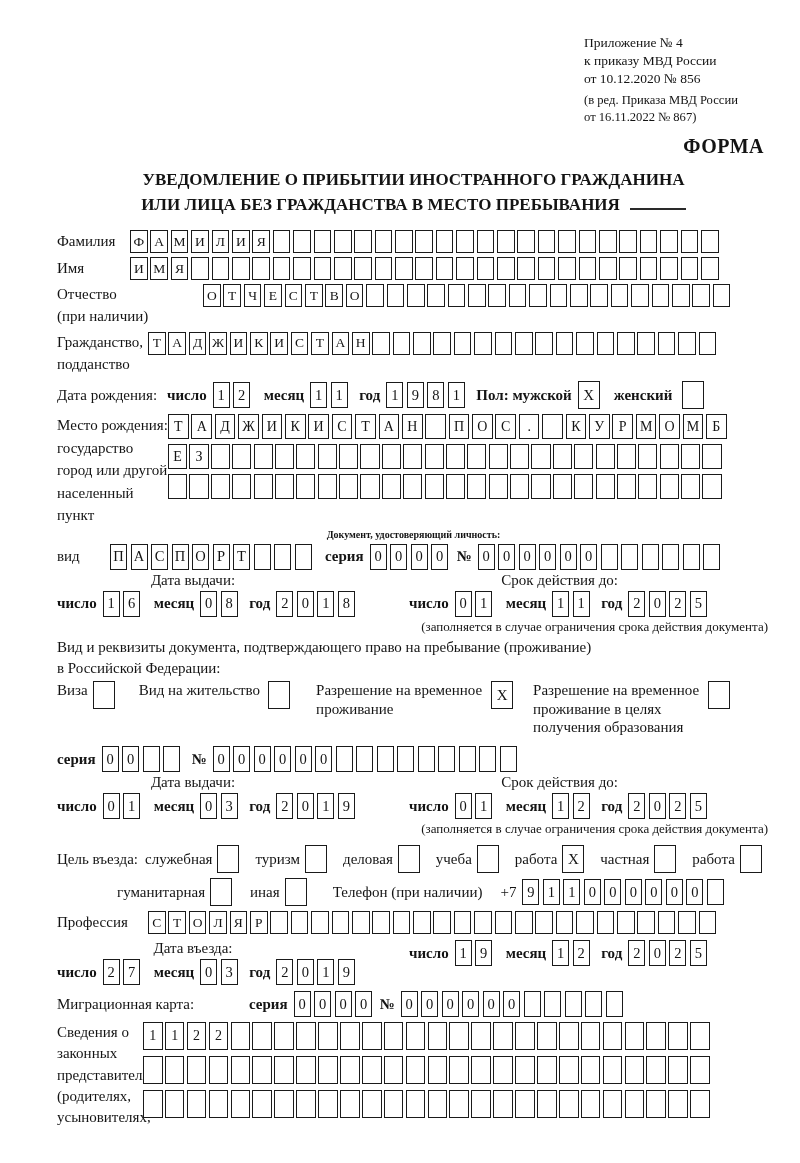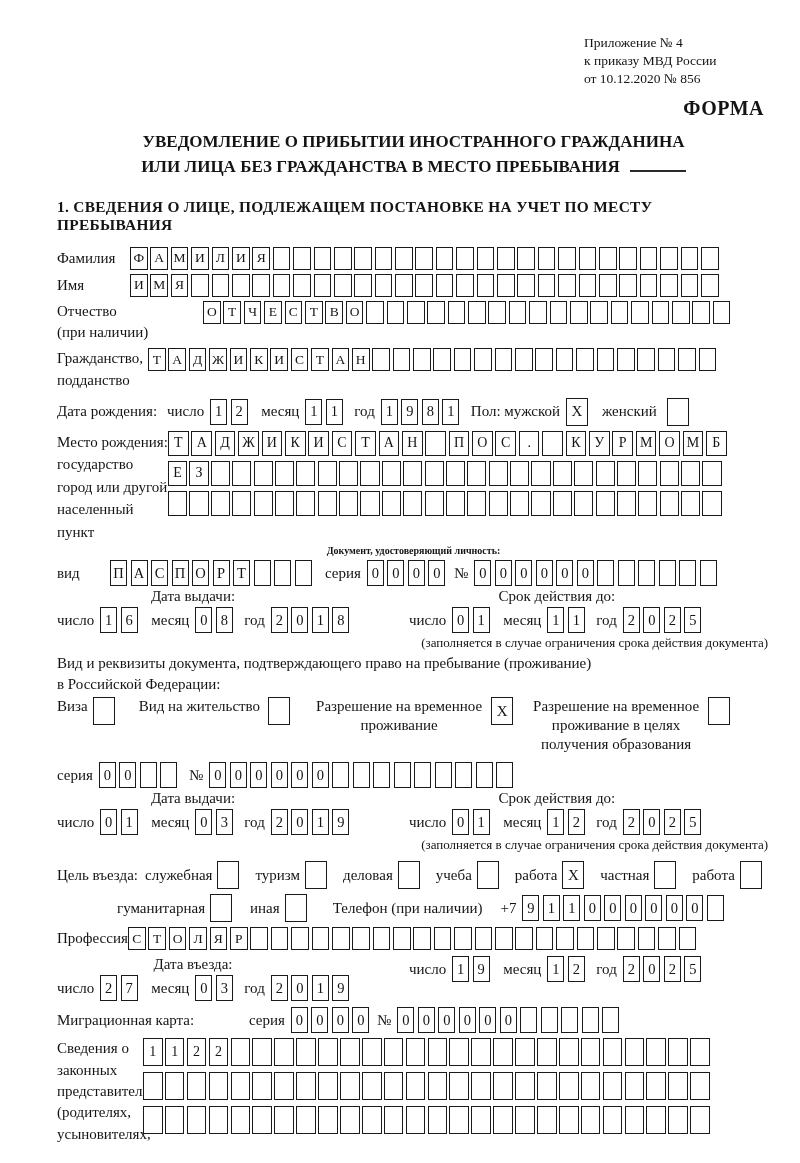--- a/index.html
+++ b/index.html
@@ -27,52 +27,55 @@
   .cbm{width:17.2px;height:23px;margin-right:2.2px;font-size:14px;}
   .cbr{width:17.6px;height:26px;margin-right:2.3px;font-size:14px;}
   .dcb{width:15px;height:24px;margin-right:3.5px;font-size:14.5px;}
   .xcb{width:20px;height:26px;margin-right:0;font-size:15px;}
   
   .dates{display:flex;margin-top:2px;font-size:15px;}
   .dg-l{width:352px;flex:none;}
   .dg-r{flex:none;}
   .dglabel{text-align:center;margin-bottom:2px;}
   .dgrow{display:flex;align-items:center;}
-  .w6{margin-right:6px;flex:none;}
+  .w6{margin-right:6px;flex:none;font-weight:bold;}
   .ml10{margin-left:10px;}
   .ml8{margin-left:8px;}
   .fnote{text-align:right;font-size:13px;margin-top:2px;padding-right:2px;}
   
   .optrow{display:flex;align-items:flex-start;margin-top:4px;font-size:15px;line-height:1.25;}
-  .optml{text-align:center;flex:none;}
+  .optml{text-align:left;flex:none;}
   
   .pgrp{display:inline-flex;align-items:center;margin-left:16px;flex:none;}
   .pgrp .plbl{margin-right:5px;}
   .dochead{text-align:center;font-weight:bold;font-size:10px;margin-top:2px;}
   .stayline{font-size:15px;margin-top:4px;}
   .colgap{margin-bottom:5px;}
 </style>
 </head>
 <body>
 
 <div class="page">
 
   <div class="annex">
     <div>Приложение № 4</div>
     <div>к приказу МВД России</div>
     <div>от 10.12.2020 № 856</div>
+    <div class="anote">
+      <div>(в ред. Приказа МВД России</div>
+      <div>от 16.11.2022 № 867)</div>
+    </div>
   </div>
   <div class="forma">ФОРМА</div>
 
   <div class="title">
     <div>УВЕДОМЛЕНИЕ О ПРИБЫТИИ ИНОСТРАННОГО ГРАЖДАНИНА</div>
     <div><span>ИЛИ ЛИЦА БЕЗ ГРАЖДАНСТВА В МЕСТО ПРЕБЫВАНИЯ</span><span class="uline"></span></div>
   </div>
 
-  <div class="sect">1. СВЕДЕНИЯ О ЛИЦЕ, ПОДЛЕЖАЩЕМ ПОСТАНОВКЕ НА УЧЕТ ПО МЕСТУ ПРЕБЫВАНИЯ</div>
 
   <div class="frow" style="margin-top:13px;">
     <span class="lab" style="width:73px;">Фамилия</span>
     <span class="cells">
         <span class="cb">Ф</span>
         <span class="cb">А</span>
         <span class="cb">М</span>
         <span class="cb">И</span>
         <span class="cb">Л</span>
         <span class="cb">И</span>
@@ -587,21 +590,21 @@
         <span class="dcb">0</span>
         <span class="dcb">0</span>
         <span class="dcb">0</span>
         <span class="dcb">0</span>
         <span class="dcb">0</span>
         <span class="dcb">0</span>
         <span class="dcb"></span>
       </span>
   </div>
 
-  <div class="frow" style="margin-top:5px;">
+  <div class="frow" style="margin-top:5px;gap:20px;">
     <span class="lab" style="width:71px;">Профессия</span>
     <span class="cells">
         <span class="cb">С</span>
         <span class="cb">Т</span>
         <span class="cb">О</span>
         <span class="cb">Л</span>
         <span class="cb">Я</span>
         <span class="cb">Р</span>
         <span class="cb"></span>
         <span class="cb"></span>

